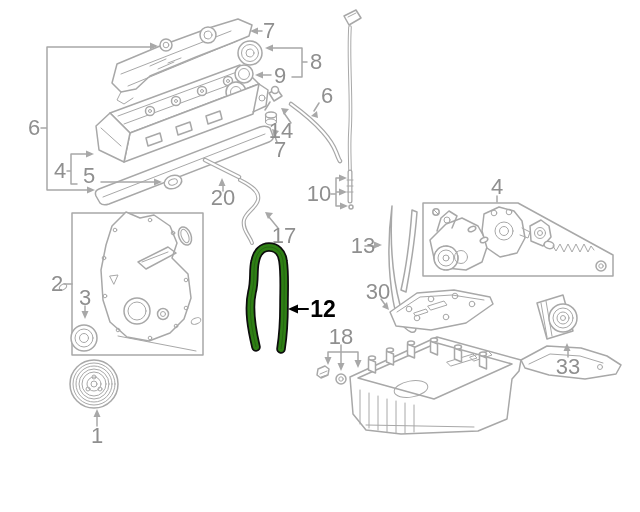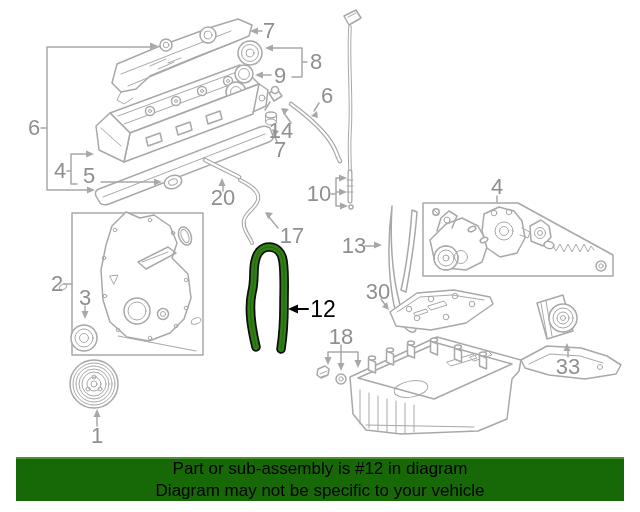--- a/index.html
+++ b/index.html
@@ -18,21 +18,21 @@
   .chain-o{stroke:var(--chain-outline,#0d0d0d);fill:none;stroke-width:9.5;stroke-linecap:round;}
   .chain-g{stroke:var(--chain-green,#2f7f15);fill:none;stroke-width:6;stroke-linecap:round;}
   .chain-s{stroke:var(--chain-seam,#1c4f10);fill:none;stroke-width:1;opacity:.5;}
   .blk {stroke:#000;fill:none;stroke-width:2;stroke-linecap:round;}
   .ahb {fill:#000;stroke:none;}
   
   .callout{
     position:absolute;transform:translate(-50%,-50%);
     font-size:22px;color:var(--label-gray,#8f8f8f);line-height:1;white-space:nowrap;
   }
-  .callout.hl{color:var(--highlight-label,#000);font-size:23px;font-weight:400;}
+  .callout.hl{color:var(--highlight-label,#000);font-size:23px;font-weight:700;}
   
   .banner{
     position:absolute;left:16px;top:457px;width:608px;height:44px;box-sizing:border-box;
     background:var(--banner-bg,#176907);border-top:2px solid var(--banner-top-edge,#4f9033);
     display:flex;flex-direction:column;align-items:center;justify-content:center;
     color:var(--banner-text,#000);font-size:17px;line-height:1.28;text-align:center;
   }
 </style>
 </head>
 <body>
@@ -330,27 +330,23 @@
   <div class="callout" style="left:85px;top:298px">3</div>
   <div class="callout" style="left:60px;top:171px">4</div>
   <div class="callout" style="left:89px;top:176px">5</div>
   <div class="callout" style="left:34px;top:128px">6</div>
   <div class="callout" style="left:269px;top:31px">7</div>
   <div class="callout" style="left:316px;top:62px">8</div>
   <div class="callout" style="left:280px;top:76px">9</div>
   <div class="callout" style="left:319px;top:194px">10</div>
   <div class="callout" style="left:497px;top:187px">4</div>
   <div class="callout hl" style="left:323px;top:309px">12</div>
-  <div class="callout" style="left:354px;top:246px">13</div>
+  <div class="callout" style="left:363px;top:246px">13</div>
   <div class="callout" style="left:281px;top:131px">14</div>
   <div class="callout" style="left:280px;top:150px">7</div>
   <div class="callout" style="left:327px;top:96px">6</div>
-  <div class="callout" style="left:292px;top:236px">17</div>
+  <div class="callout" style="left:284px;top:236px">17</div>
   <div class="callout" style="left:223px;top:198px">20</div>
   <div class="callout" style="left:341px;top:337px">18</div>
   <div class="callout" style="left:378px;top:292px">30</div>
   <div class="callout" style="left:568px;top:367px">33</div>
 
-  <div class="banner">
-    <div>Part or sub-assembly is #12 in diagram</div>
-    <div>Diagram may not be specific to your vehicle</div>
-  </div>
 </div>
 
 </body></html>

